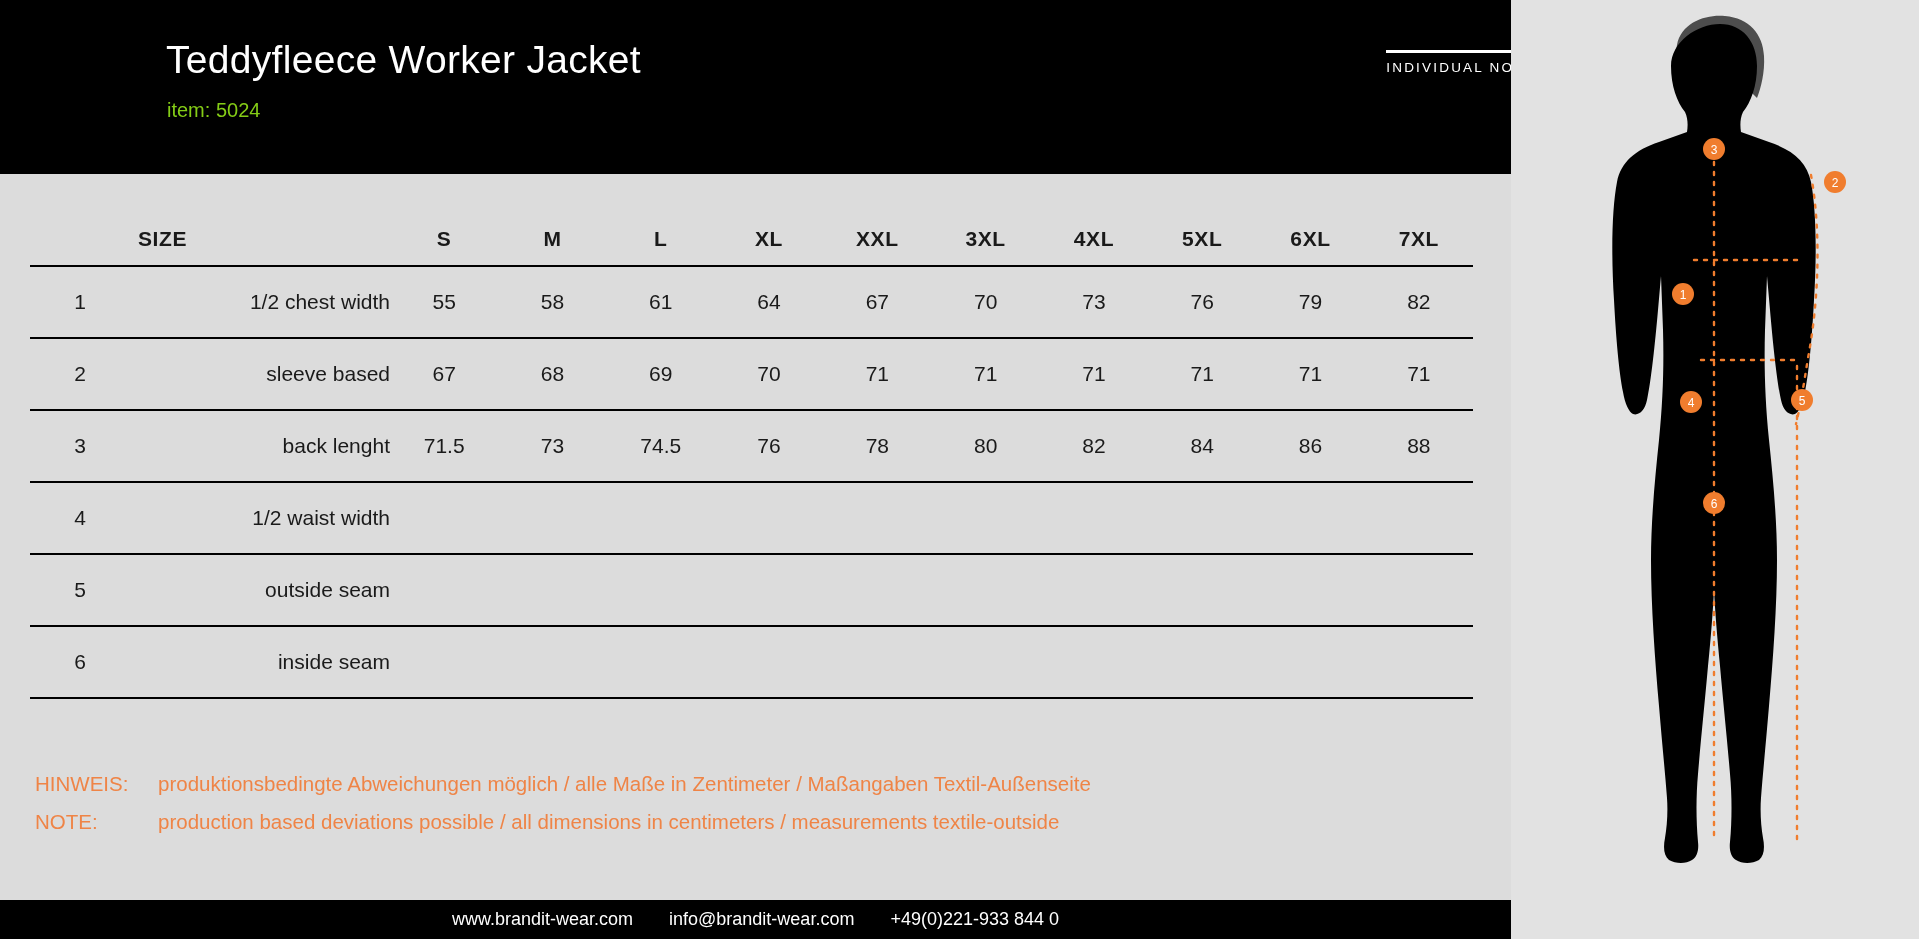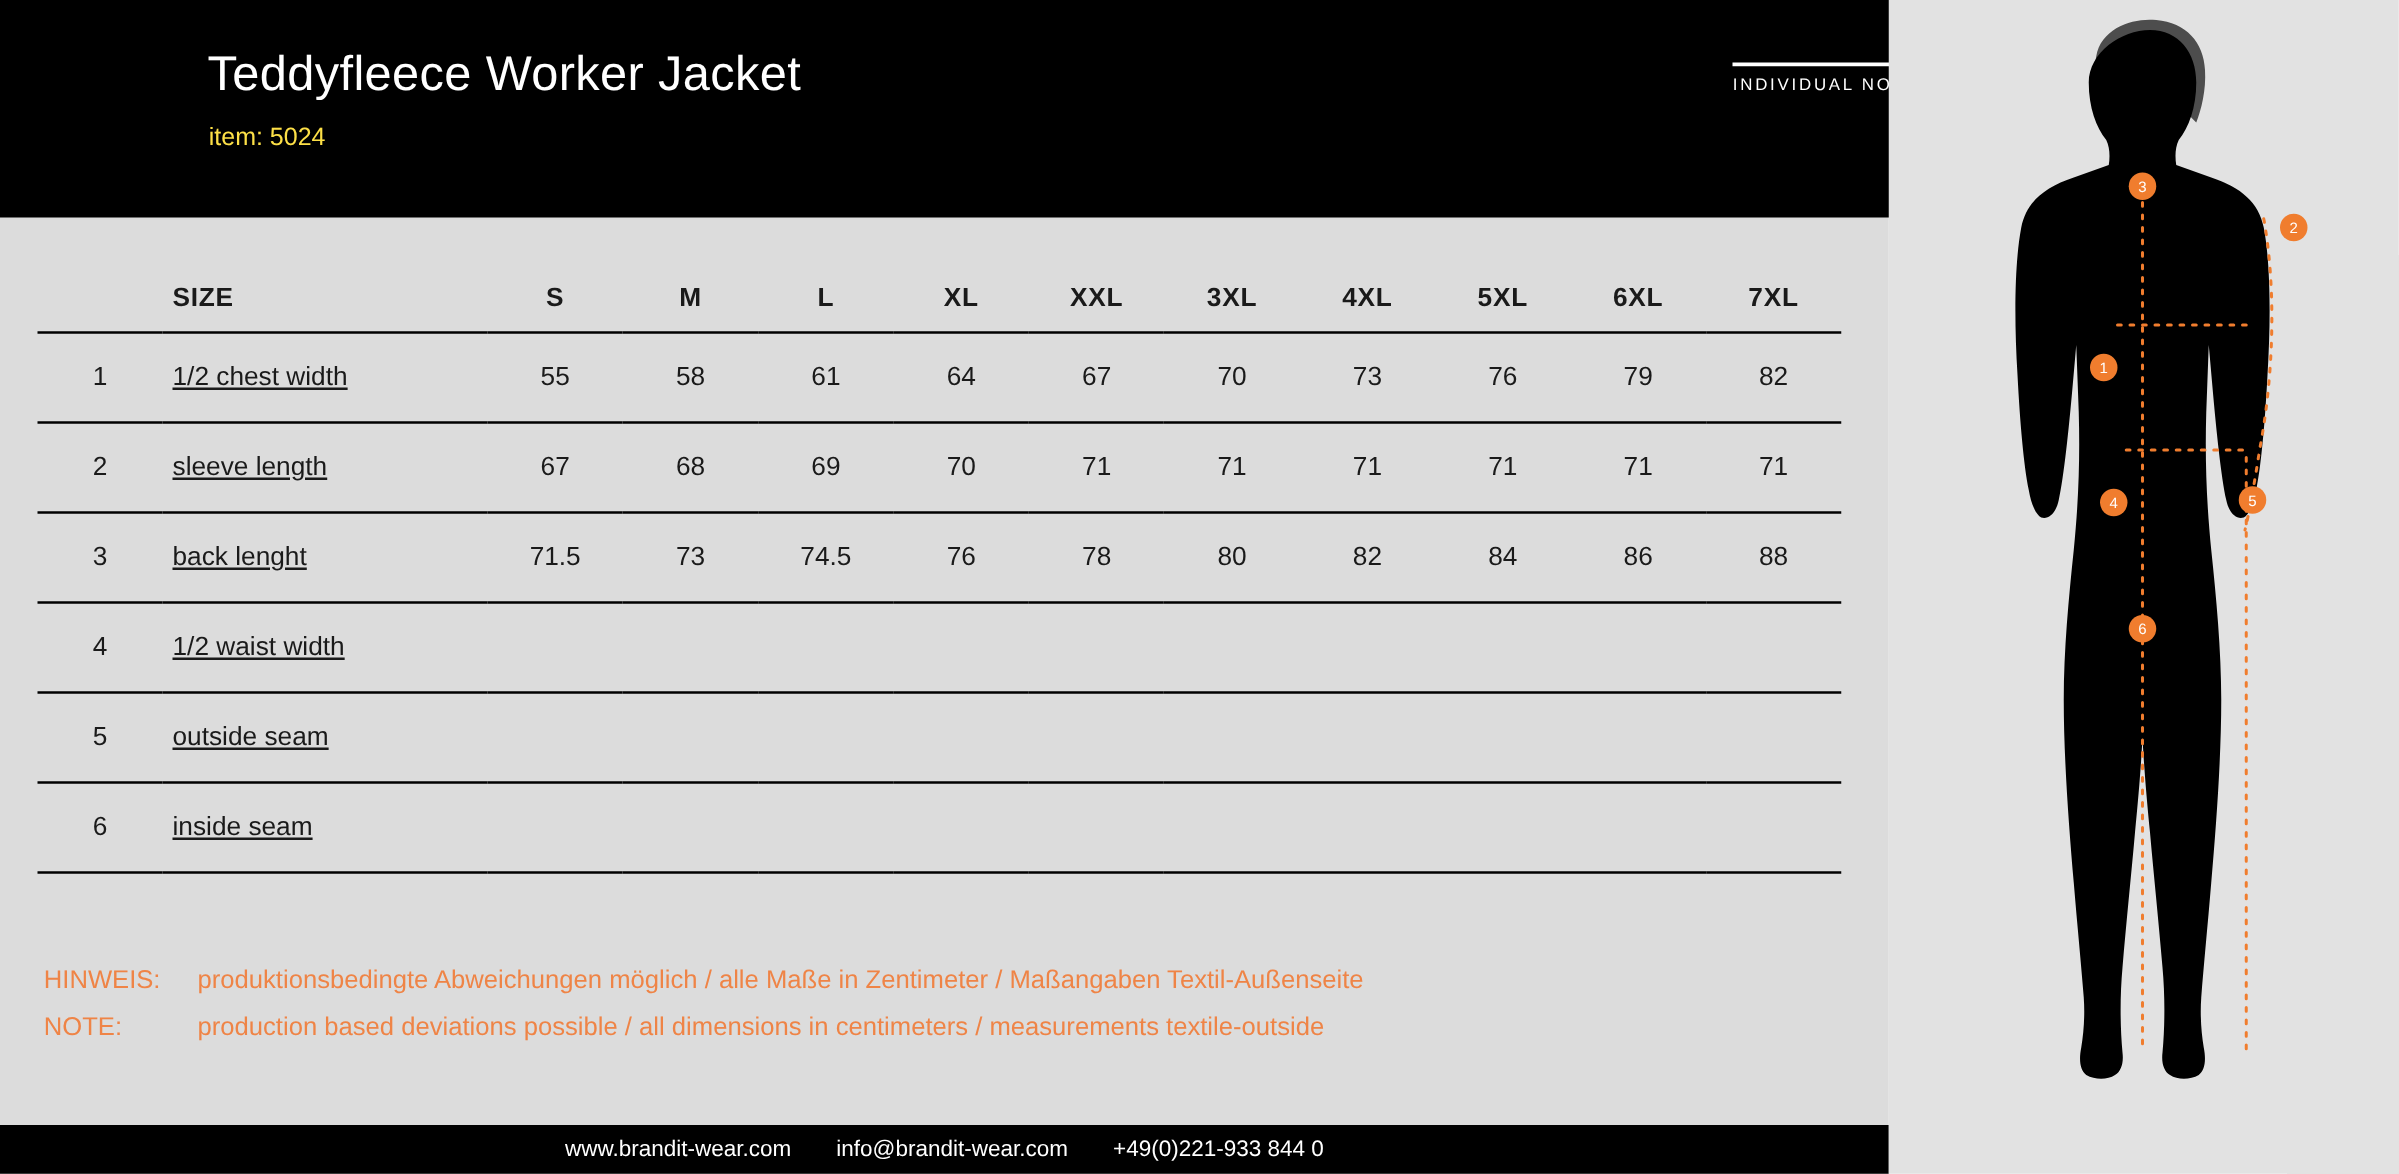--- a/index.html
+++ b/index.html
@@ -41,21 +41,21 @@
     top: 38px;
     color: #ffffff;
     font-size: 39px;
     font-weight: normal;
     letter-spacing: 0.3px;
   }
   .item-no {
     position: absolute;
     left: 167px;
     top: 99px;
-    color: #fde047;
+    color: #84cc16;
     font-size: 20px;
   }
   .brand-block {
     position: absolute;
     right: 88px;
     top: 48px;
     width: 200px;
     text-align: center;
   }
   .brand-name {
@@ -113,23 +113,22 @@
   .th-val { text-align: center; }
 
   tr.row { border-top: 2px solid #000000; }
   tr.row td { font-size: 21px; }
   td.c-num {
     text-align: center;
     font-weight: bold;
     font-size: 21px;
   }
   td.c-name {
-    text-align: left;
+    text-align: right;
     padding-left: 8px !important;
-    text-decoration: underline;
   }
   td.c-val { text-align: center; }
   tr.last-row { border-bottom: 2px solid #000000; }
 
   
   .notes {
     position: absolute;
     left: 35px;
     top: 765px;
     color: #ef8446;
@@ -232,21 +231,21 @@
             <td class="c-val">64</td>
             <td class="c-val">67</td>
             <td class="c-val">70</td>
             <td class="c-val">73</td>
             <td class="c-val">76</td>
             <td class="c-val">79</td>
             <td class="c-val">82</td>
           </tr>
           <tr class="row">
             <td class="c-num">2</td>
-            <td class="c-name">sleeve length</td>
+            <td class="c-name">sleeve based</td>
             <td class="c-val">67</td>
             <td class="c-val">68</td>
             <td class="c-val">69</td>
             <td class="c-val">70</td>
             <td class="c-val">71</td>
             <td class="c-val">71</td>
             <td class="c-val">71</td>
             <td class="c-val">71</td>
             <td class="c-val">71</td>
             <td class="c-val">71</td>

